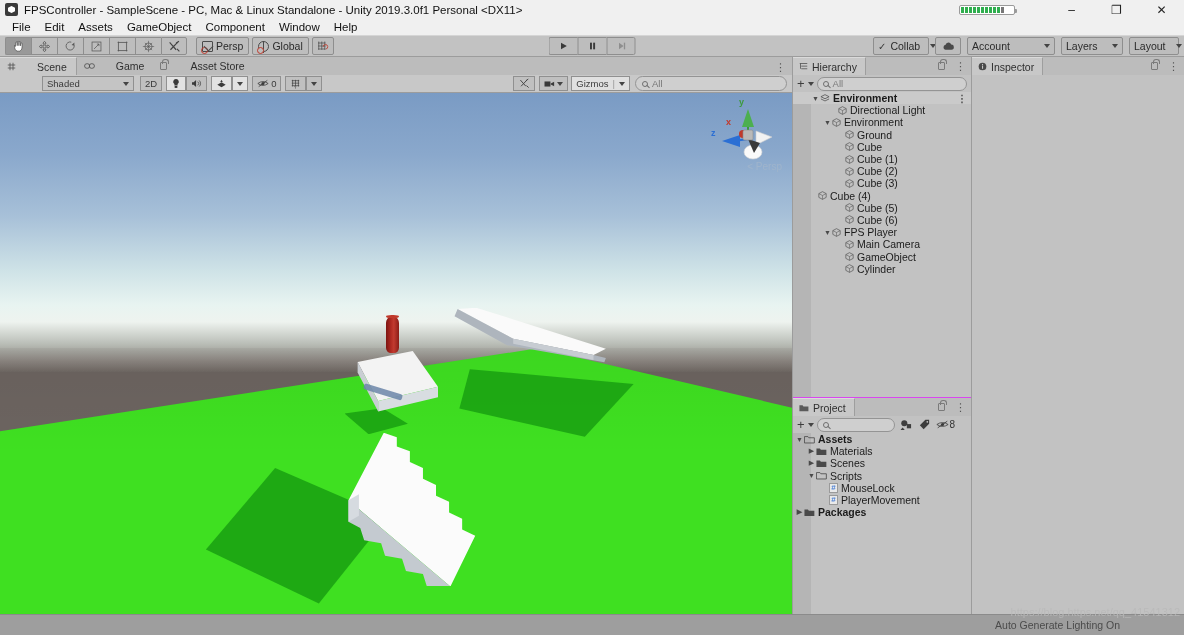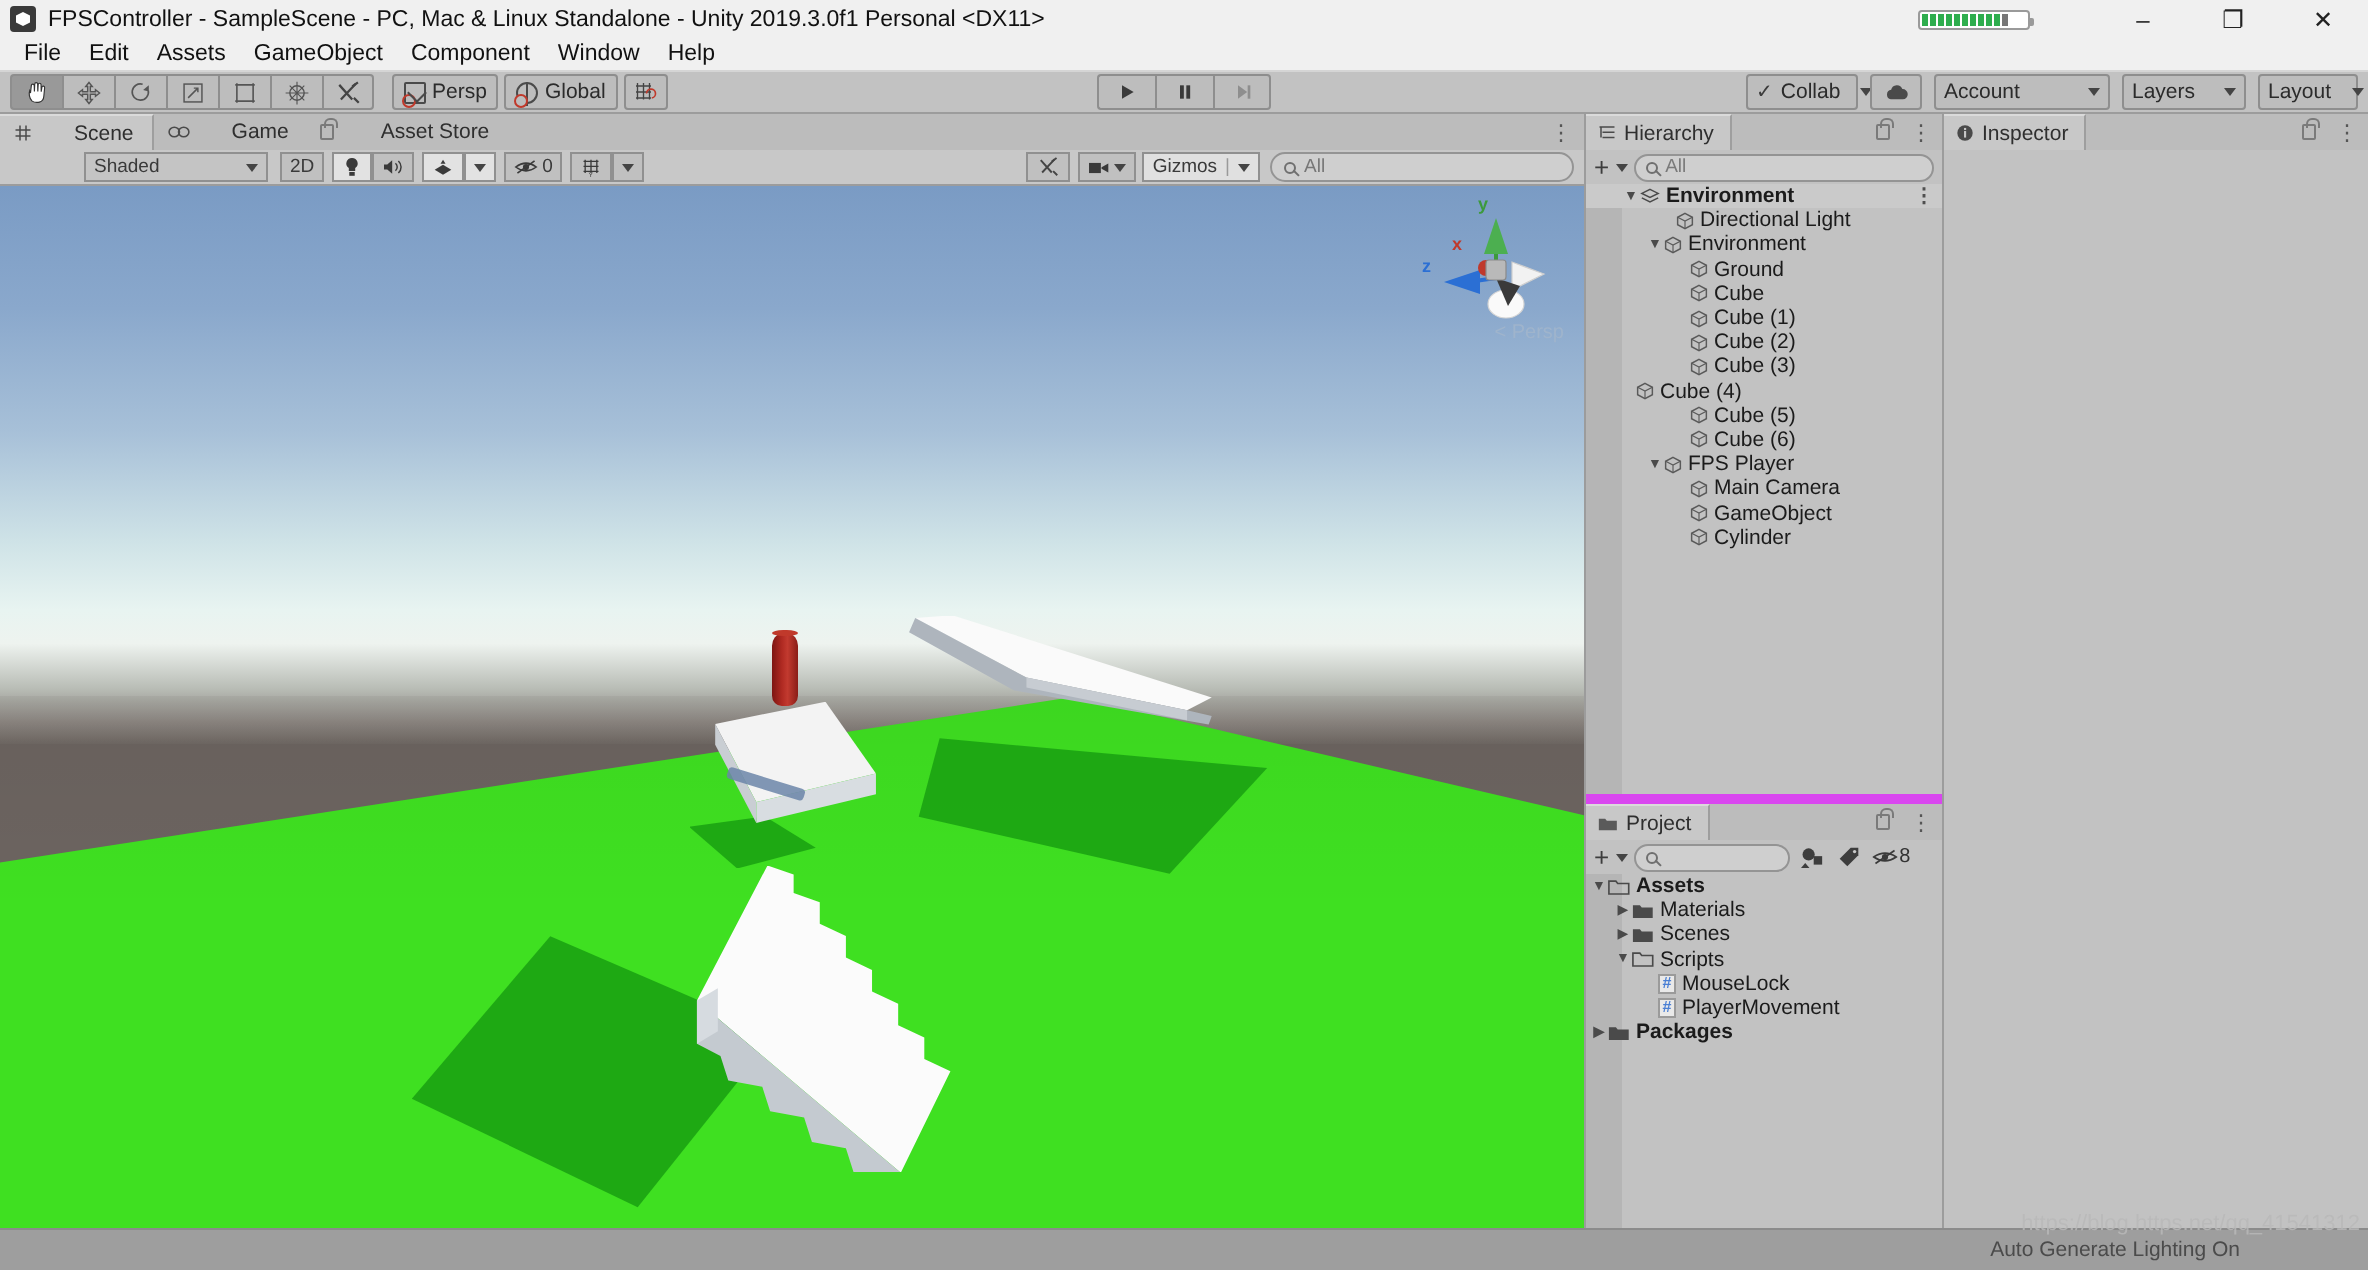--- a/index.html
+++ b/index.html
@@ -237,21 +237,21 @@
   }
   .row.hl { background: #cacaca; }
   .row.bold { font-weight: bold; }
   .arw { width: 9px; text-align: center; color: #4a4a4a; font-size: 7px; flex: 0 0 9px; }
   .arw.down::before { content: "\25BC"; }
   .arw.right::before { content: "\25B6"; }
   .cube-ico { width: 9px; height: 9px; flex:0 0 9px; margin-right: 3px; position: relative; }
   .scene-ico { width: 10px; height: 9px; flex:0 0 10px; margin-right: 3px; }
   .row .kebab-row { position: absolute; right: 4px; color: #4f4f4f; font-size: 10px; }
 
-  .proj-panel { border-top: 5px solid #d946ef; display: flex; flex-direction: column; height: 217px; flex: 0 0 217px; }
+  .proj-panel { border-top: 1px solid #d946ef; display: flex; flex-direction: column; height: 217px; flex: 0 0 217px; }
   .picon { width: 16px; height: 14px; display: flex; align-items: center; justify-content: center; color: #3d3d3d; }
   .proj-count { font-size: 10px; color: #333; display:flex; align-items:center; gap:1px; }
   .folder-ico { width: 11px; height: 9px; flex:0 0 11px; margin-right: 3px; }
   .cs-ico {
     width: 9px; height: 10px; flex:0 0 9px; margin-right: 3px; background: #e9e9e9;
     border: 1px solid #9a9a9a; display:flex; align-items:center; justify-content:center;
     color: #4a7fd4; font-size: 8px; font-weight: bold; line-height: 1;
   }
 
   .insp-col { flex: 1; display: flex; flex-direction: column; background: #c2c2c2; border-left: 1px solid #9c9c9c; min-width:0;}

